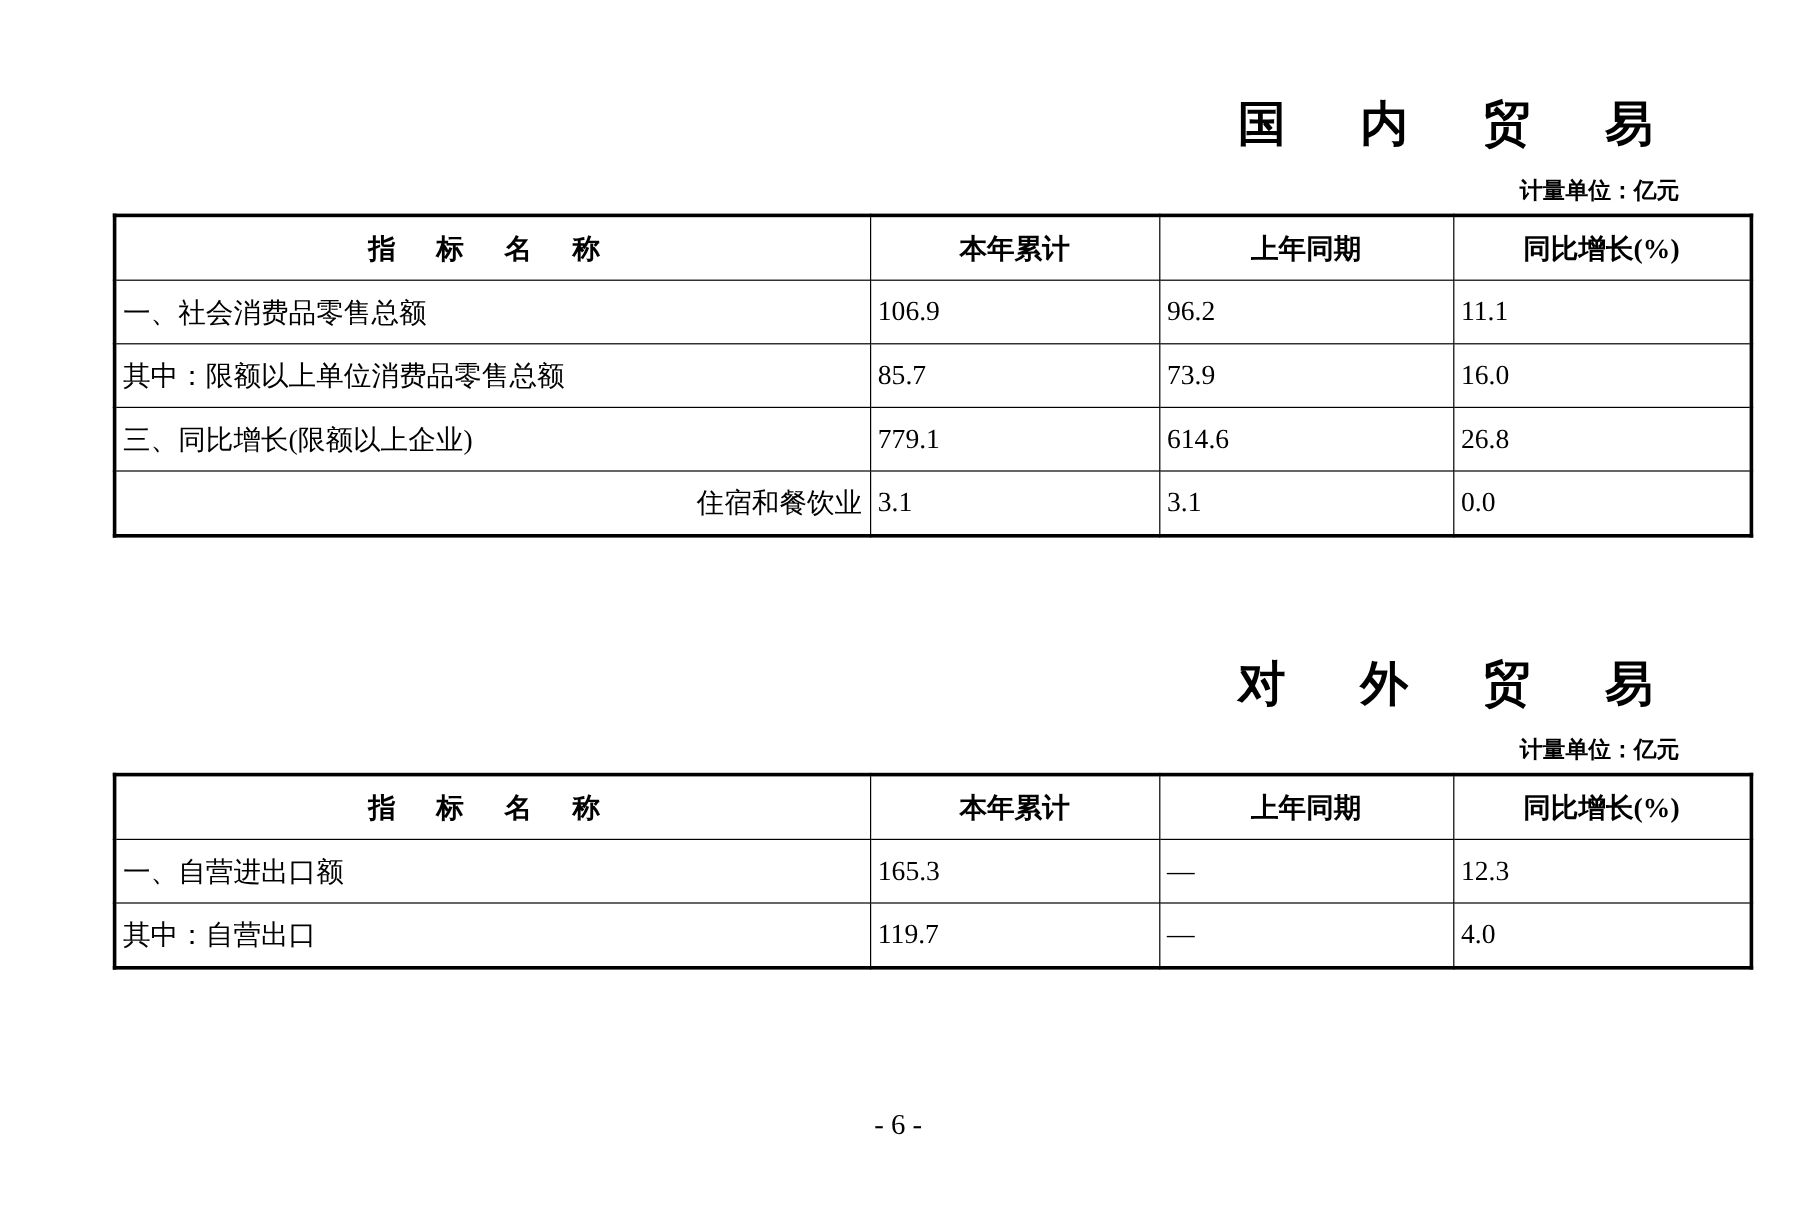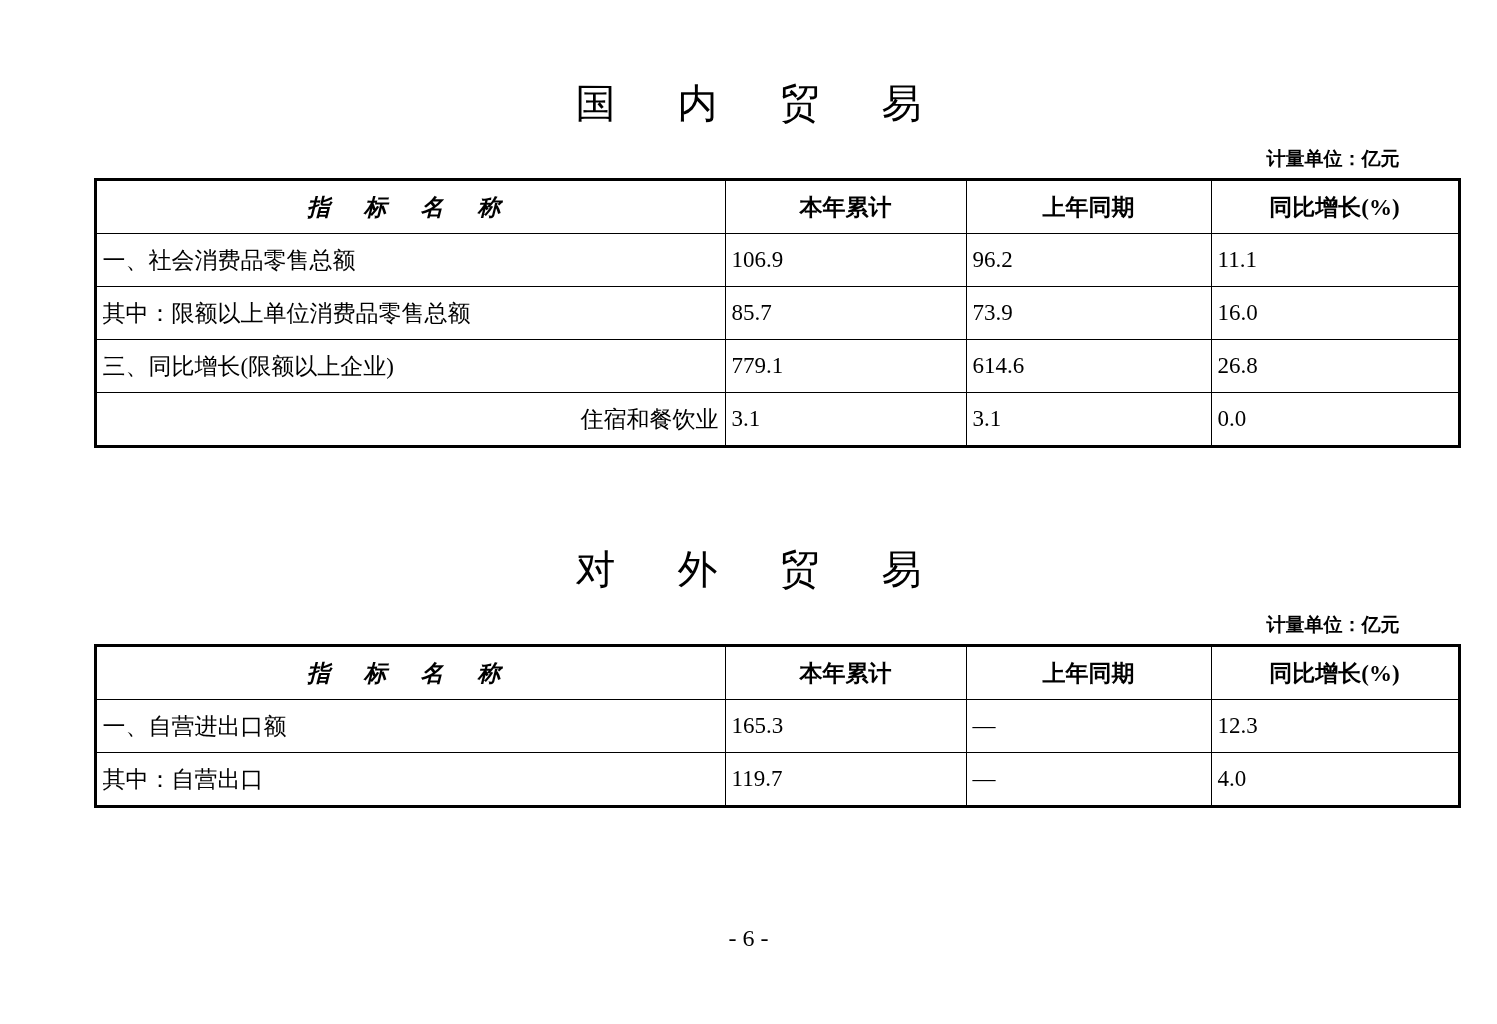--- a/index.html
+++ b/index.html
@@ -23,23 +23,23 @@
     position: relative;
   }
   .section {
     width: 1310px;
     margin: 0 auto;
   }
   .sec1 { padding-top: 78px; }
   .sec2 { padding-top: 96px; }
 
   .doc-title {
-    text-align: center;
+    text-align: right;
     font-family: "Liberation Serif", "DejaVu Serif", serif;
-    font-weight: normal;
+    font-weight: bold;
     font-size: 40px;
     letter-spacing: 26px;
     text-indent: 26px;
     margin: 0 0 6px 0;
     line-height: 1.3;
   }
   .unit-line {
     text-align: right;
     font-size: 19px;
     font-weight: bold;
@@ -68,21 +68,20 @@
     font-weight: bold;
   }
   th.c-name { width: 616px; }
   th.c-v1 { width: 228px; }
   th.c-v2 { width: 232px; }
   th.c-v3 { width: 234px; }
 
   .hdr-name {
     letter-spacing: 14px;
     text-indent: 14px;
-    font-style: italic;
   }
   td.num {
     font-family: "Liberation Sans", "DejaVu Sans", sans-serif;
     font-size: 24px;
   }
   td.lvl1 {
     font-weight: bold;
     padding-left: 14px;
     font-size: 24px;
   }

